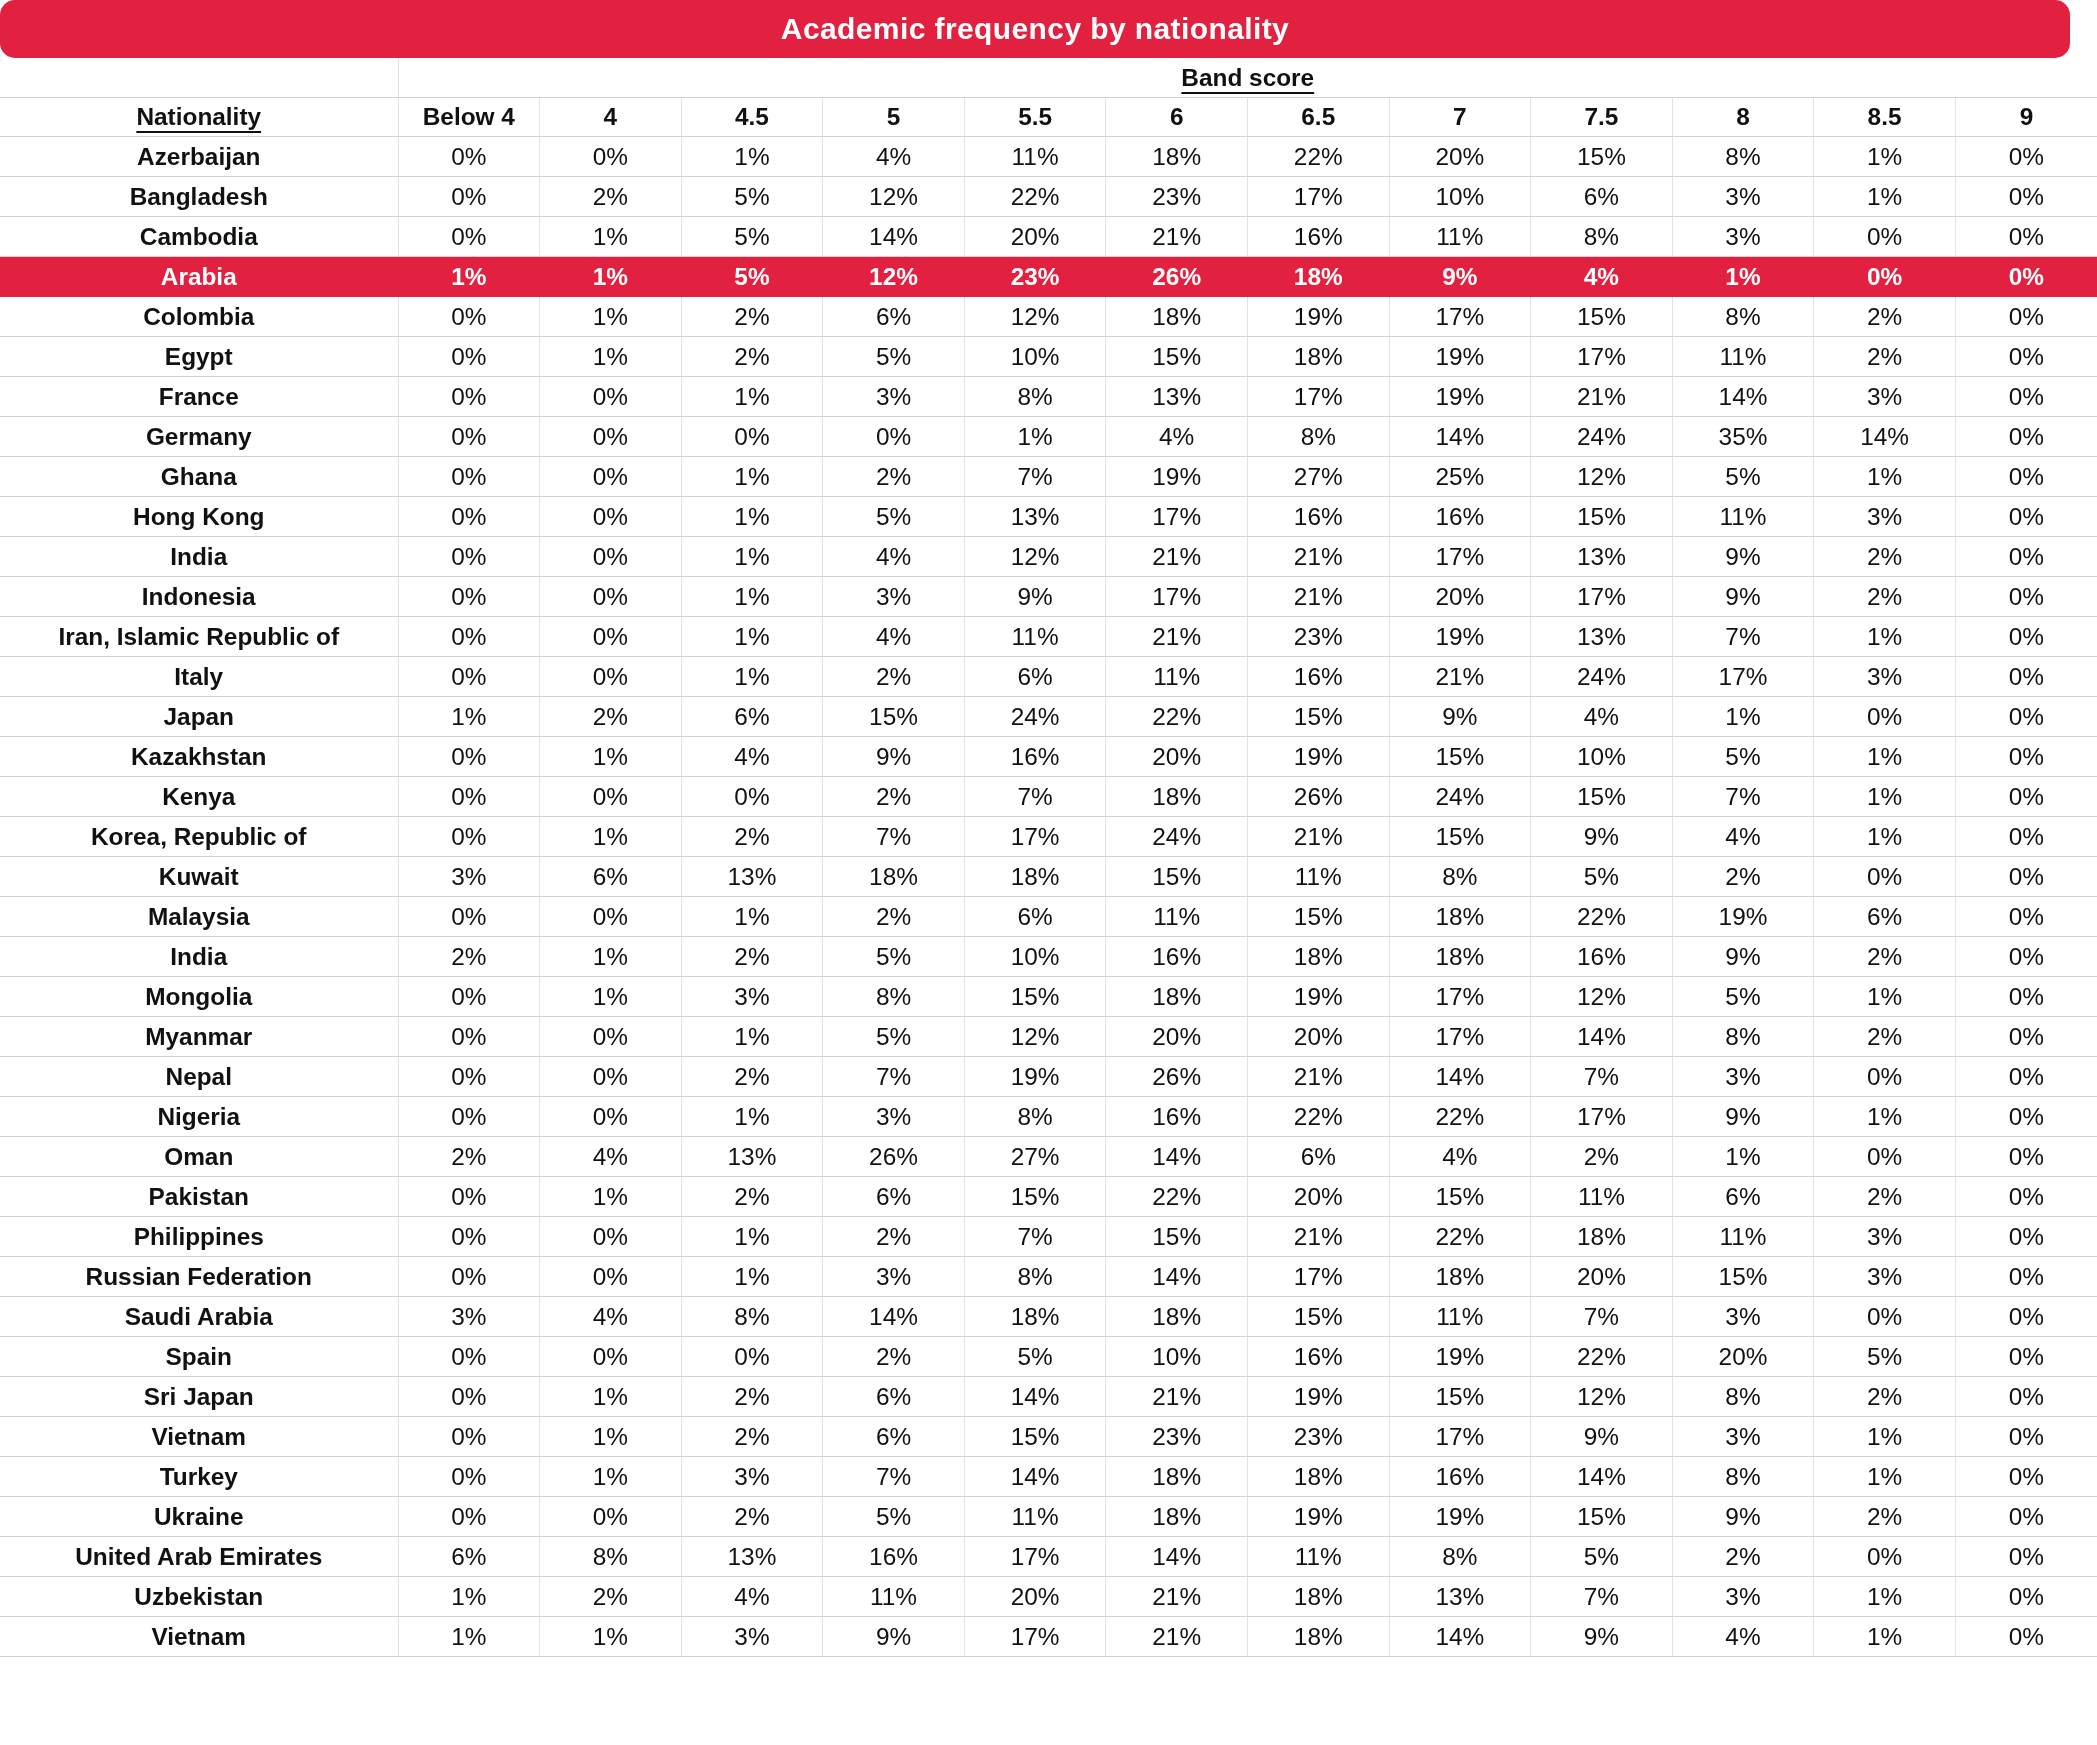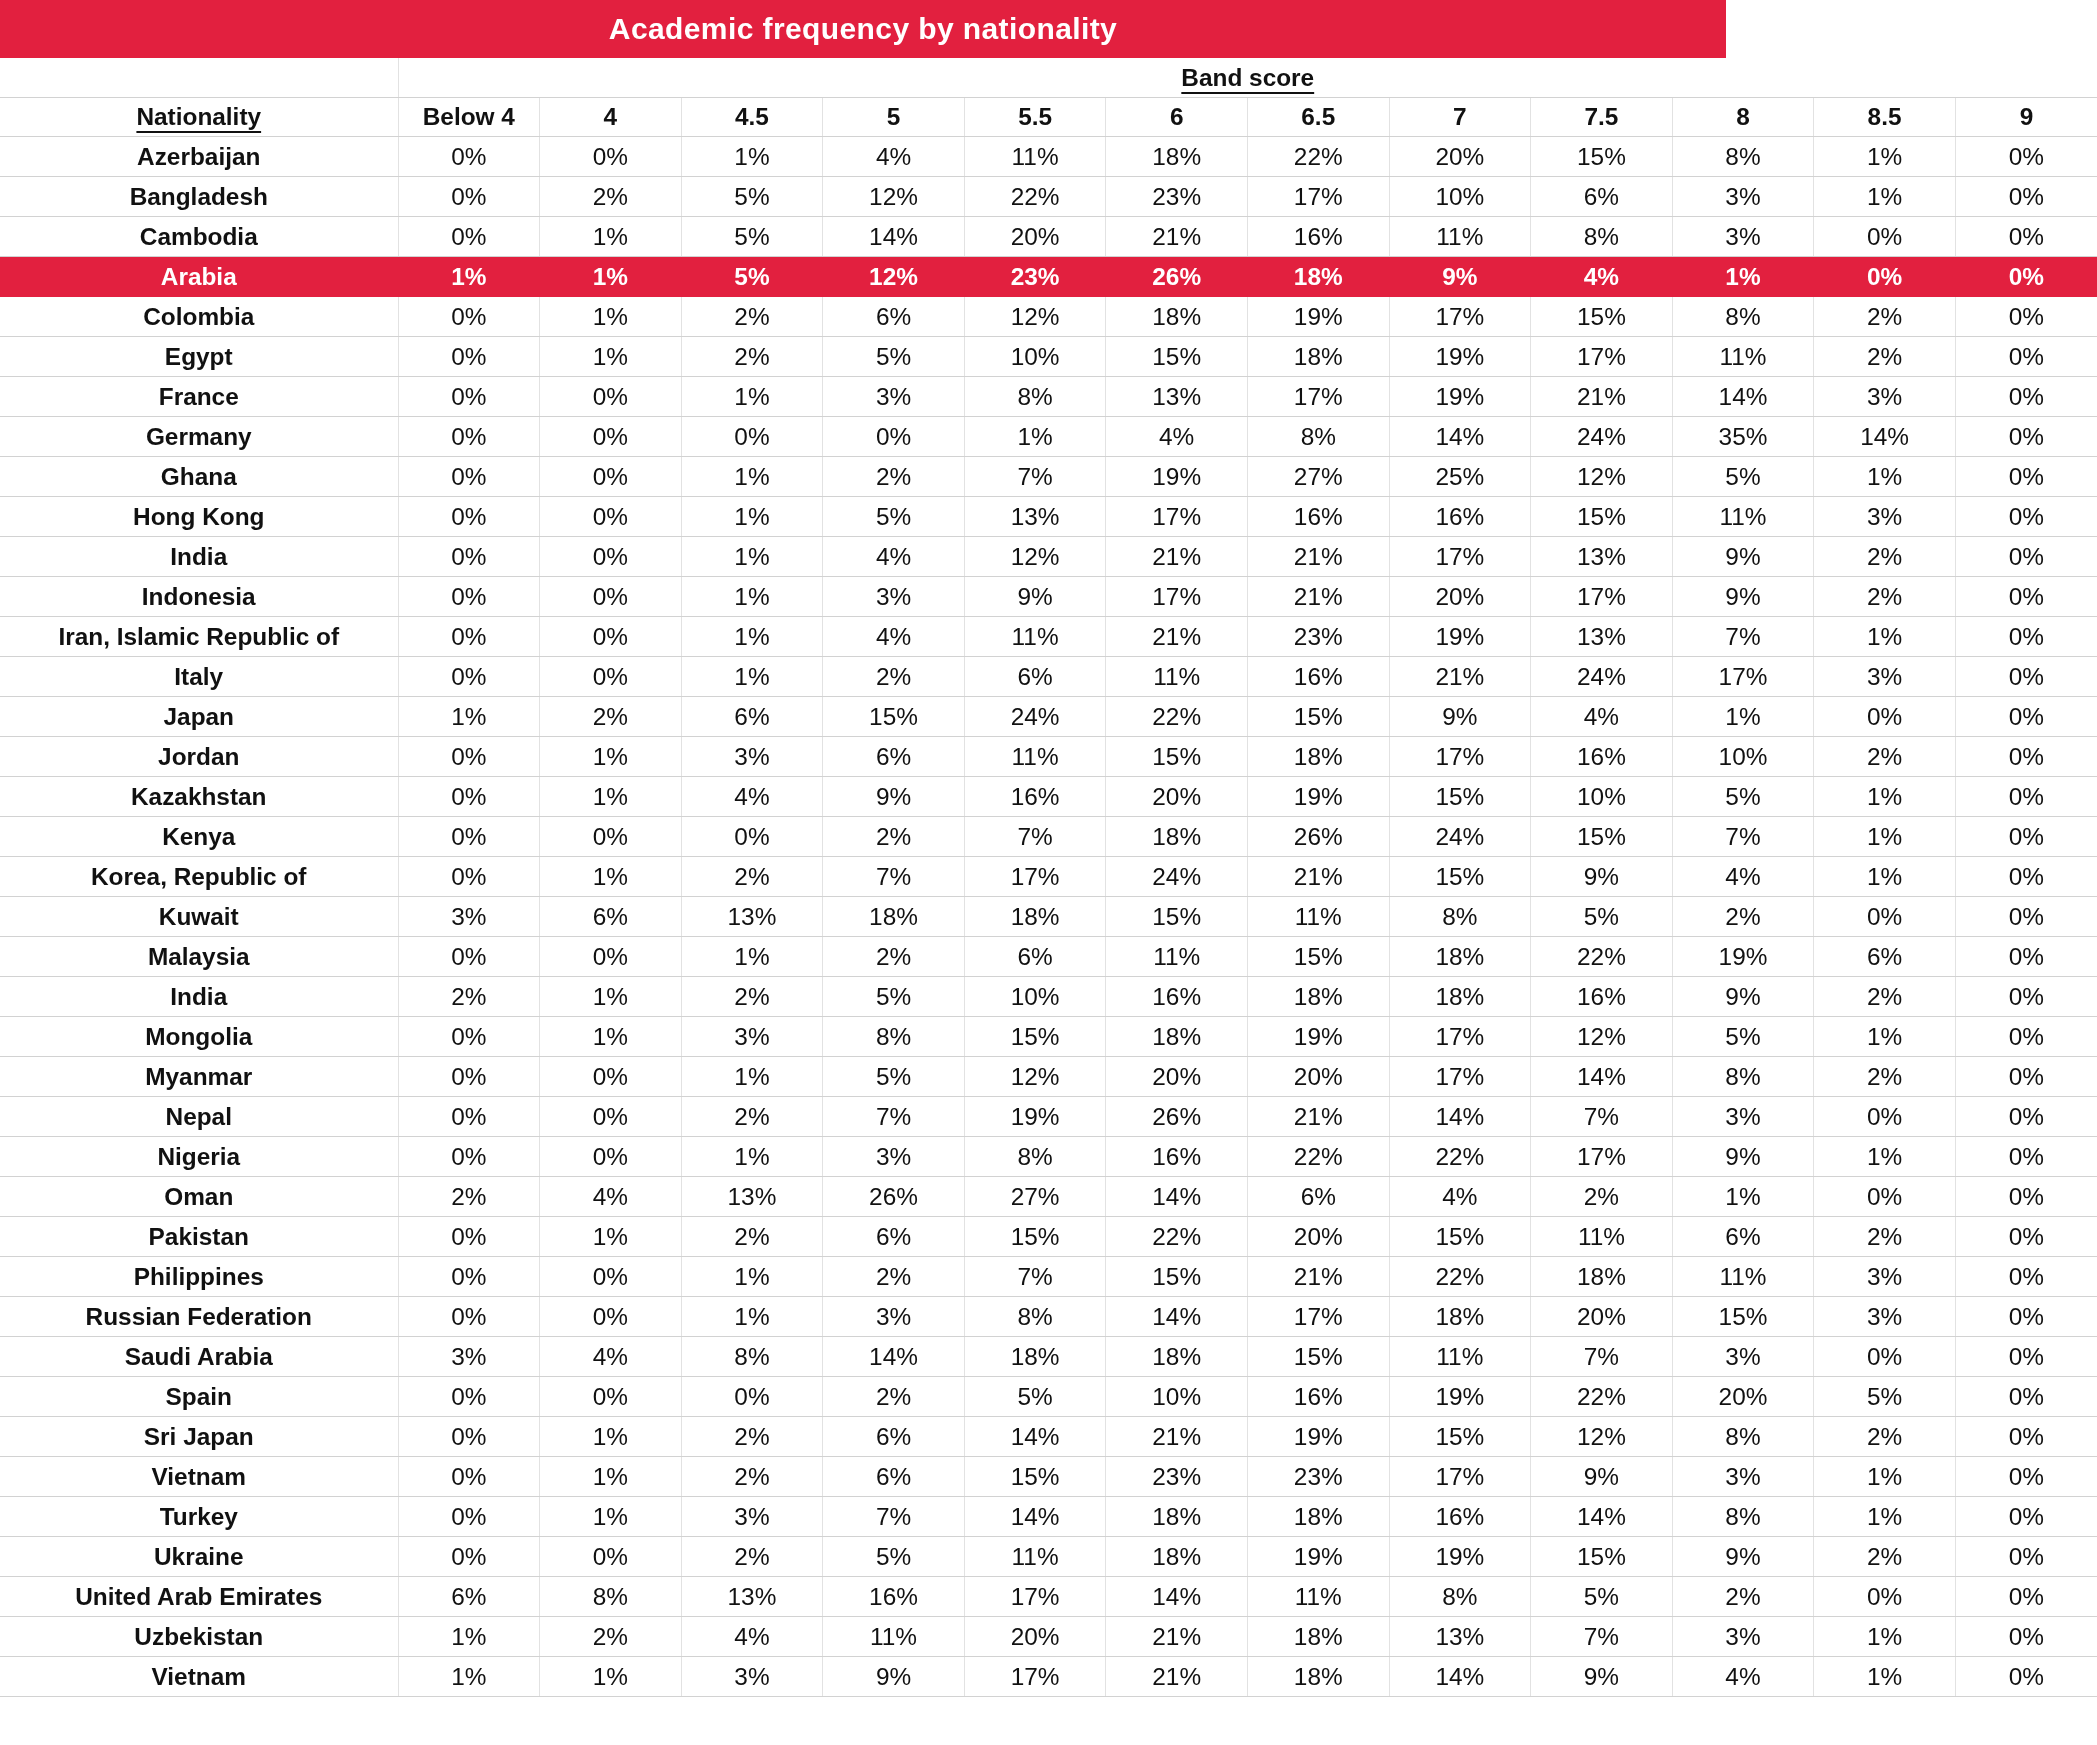--- a/index.html
+++ b/index.html
@@ -12,26 +12,27 @@
     font-family: "Liberation Sans", "DejaVu Sans", sans-serif;
     color: #111111;
   }
   .page {
     width: 2097px;
     height: 1746px;
     overflow: hidden;
     background: #ffffff;
   }
   .title-bar {
-    width: 1726px;
+    width: 2070px;
     height: 58px;
     background: var(--accent);
     display: flex;
     align-items: center;
     justify-content: center;
+    border-radius: 15px;
   }
   .title-bar span {
     color: #ffffff;
     font-size: 30px;
     font-weight: 700;
     letter-spacing: 0.4px;
   }
   table.freq {
     width: 2097px;
     border-collapse: collapse;
@@ -330,35 +331,20 @@
           <td>24%</td>
           <td>22%</td>
           <td>15%</td>
           <td>9%</td>
           <td>4%</td>
           <td>1%</td>
           <td>0%</td>
           <td>0%</td>
         </tr>
         <tr>
-          <td class="nat">Jordan</td>
-          <td>0%</td>
-          <td>1%</td>
-          <td>3%</td>
-          <td>6%</td>
-          <td>11%</td>
-          <td>15%</td>
-          <td>18%</td>
-          <td>17%</td>
-          <td>16%</td>
-          <td>10%</td>
-          <td>2%</td>
-          <td>0%</td>
-        </tr>
-        <tr>
           <td class="nat">Kazakhstan</td>
           <td>0%</td>
           <td>1%</td>
           <td>4%</td>
           <td>9%</td>
           <td>16%</td>
           <td>20%</td>
           <td>19%</td>
           <td>15%</td>
           <td>10%</td>

